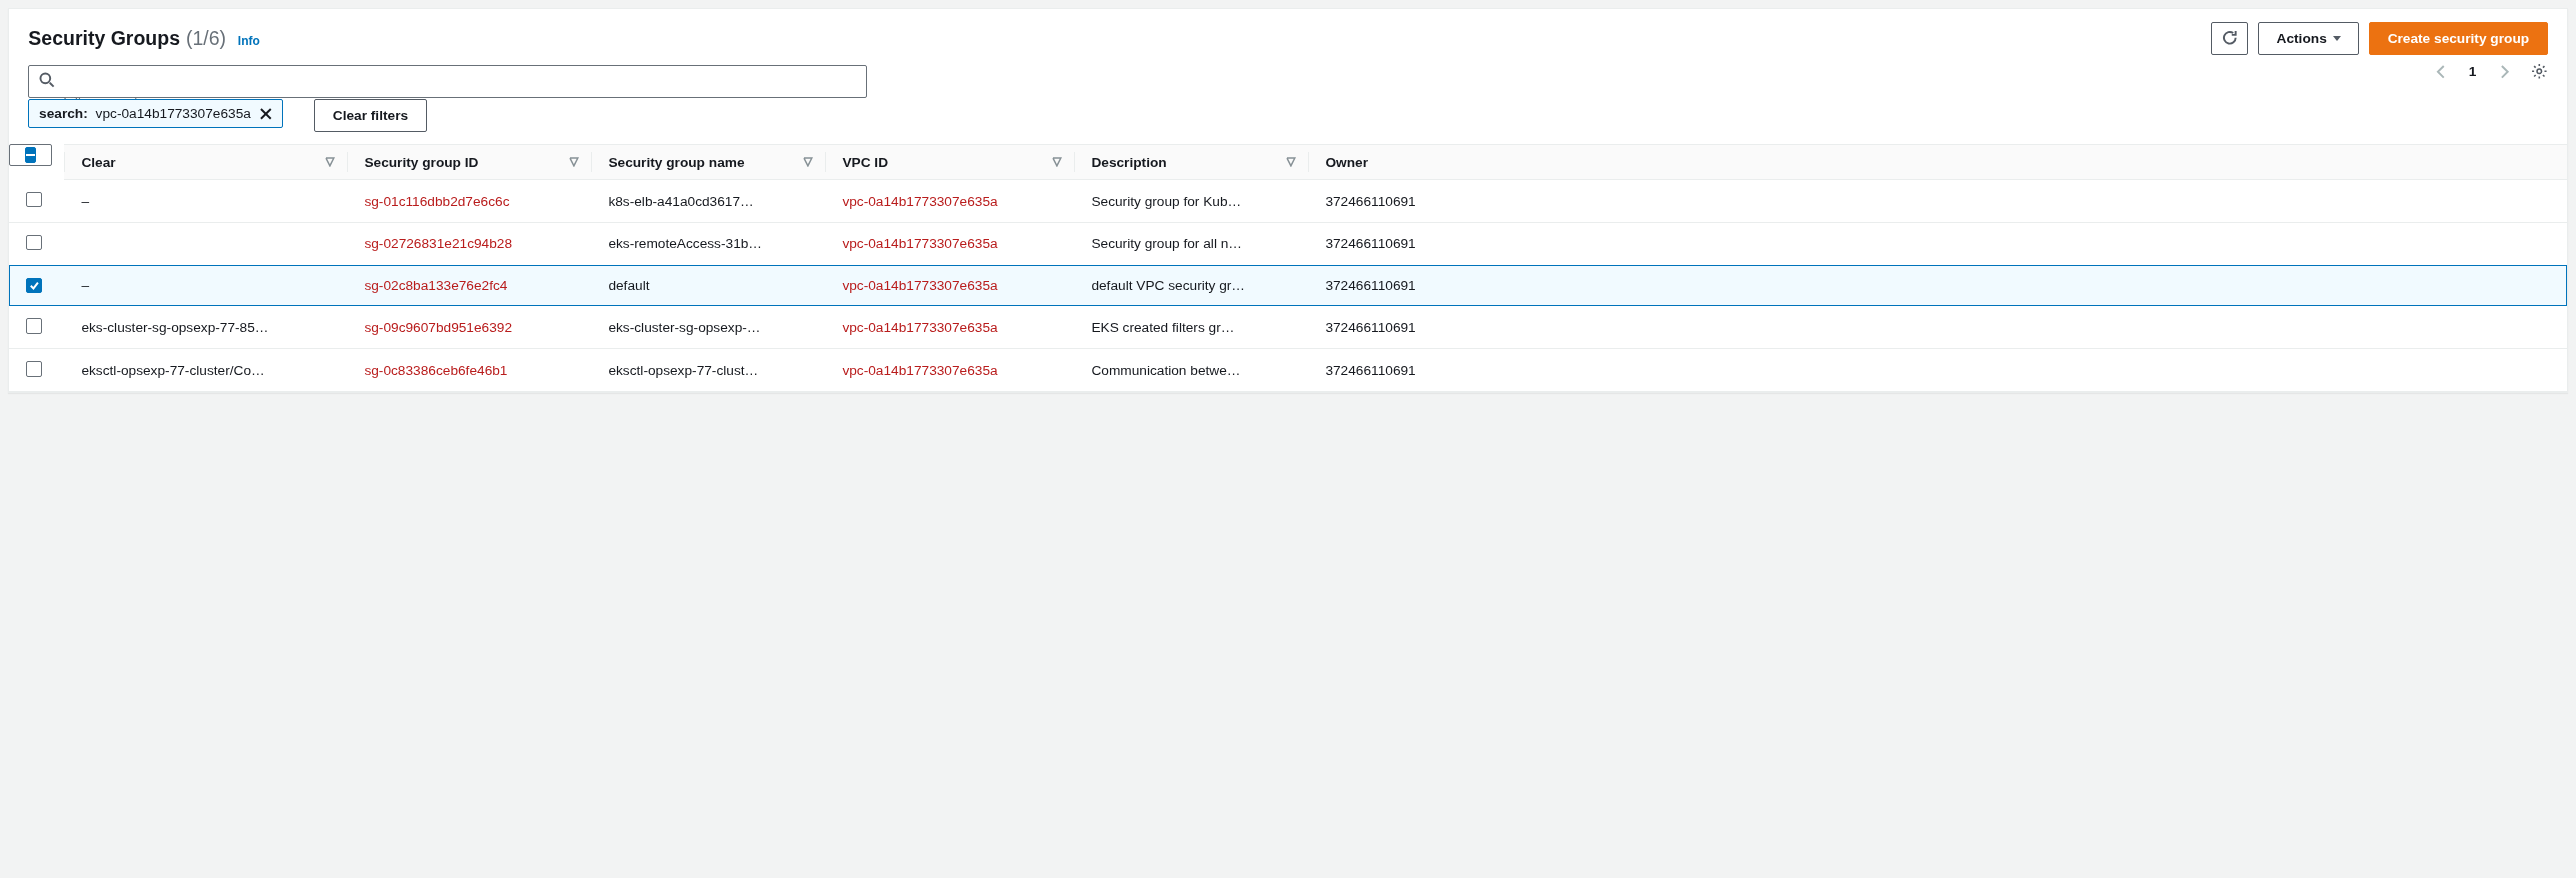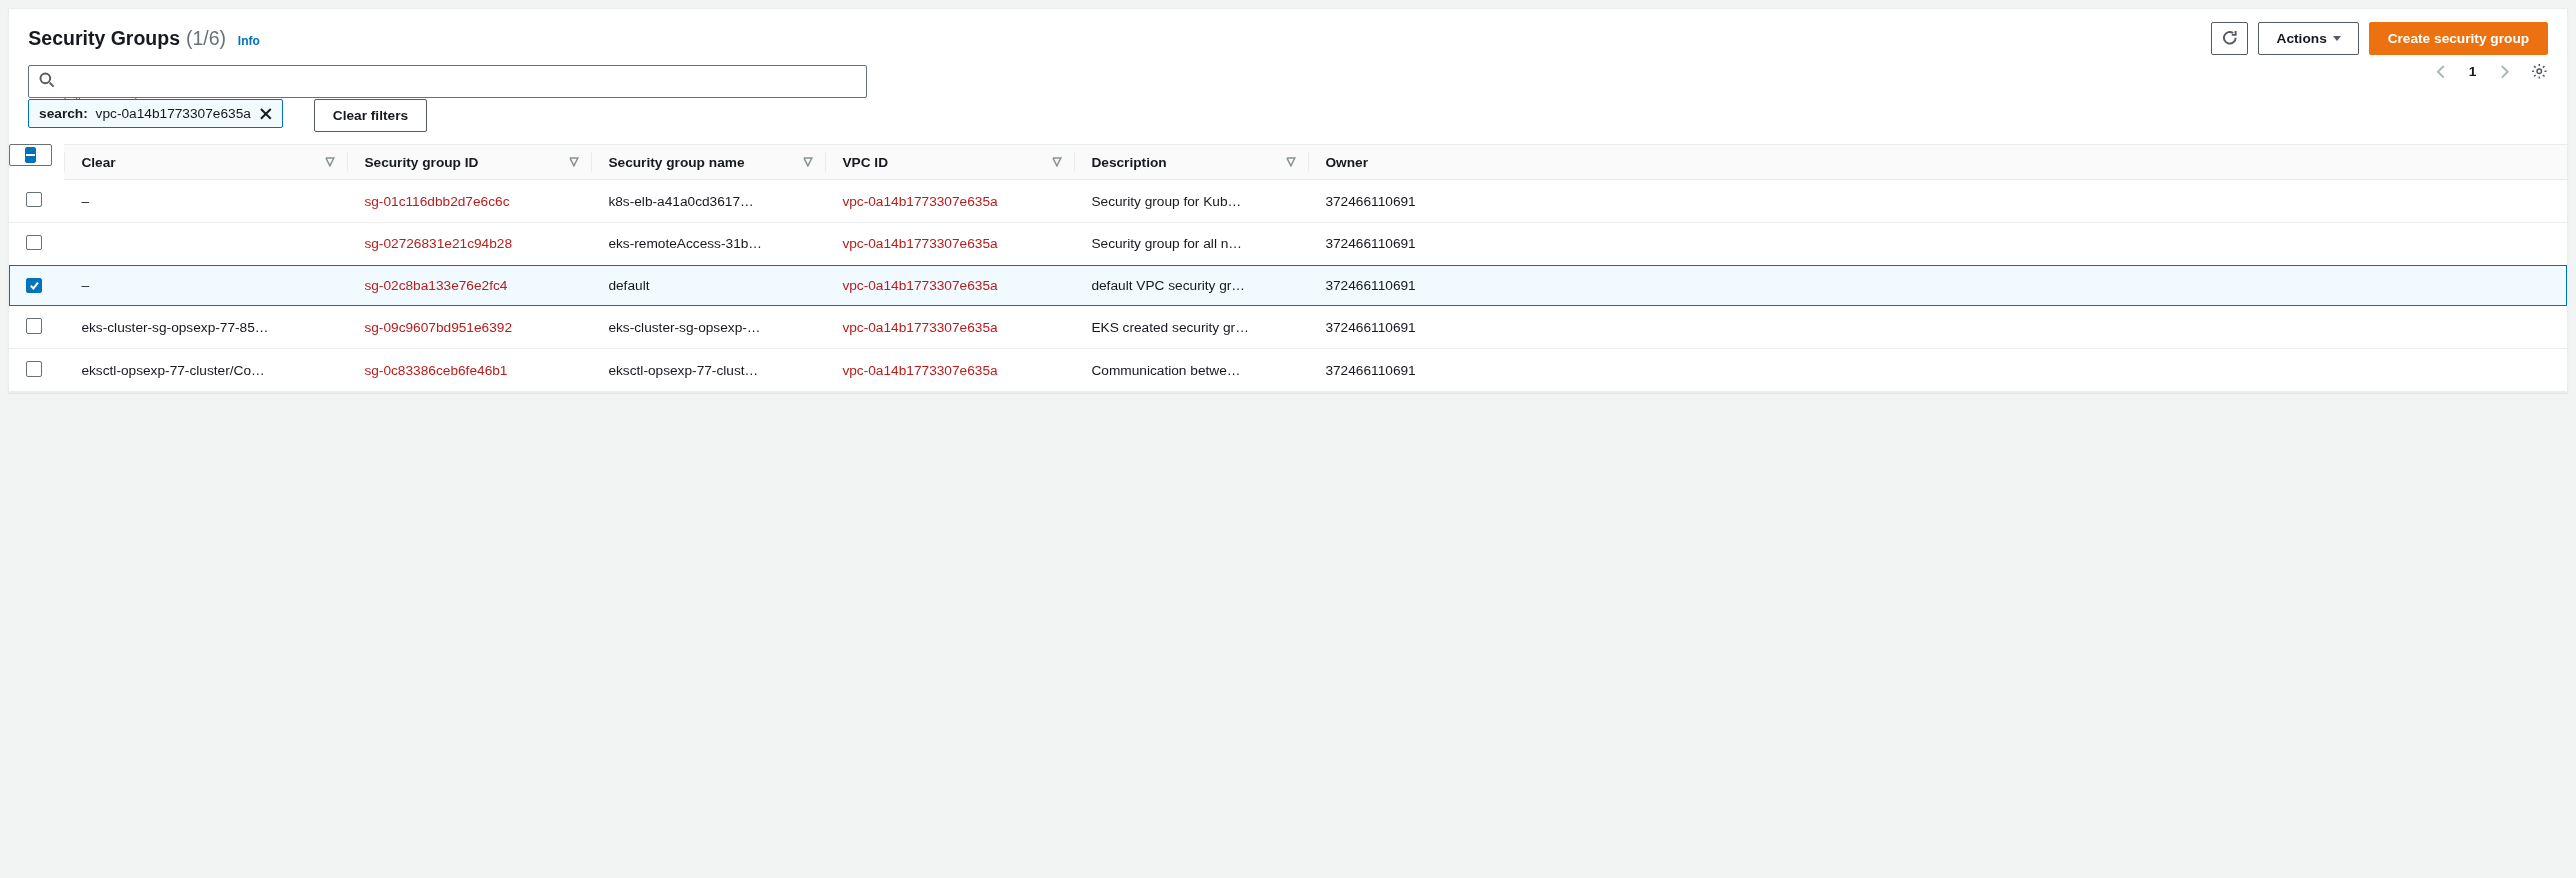--- a/index.html
+++ b/index.html
@@ -207,21 +207,21 @@
           <td><span class="link">vpc-0a14b1773307e635a</span></td>
           <td>default VPC security gr…</td>
           <td>372466110691</td>
         </tr>
         <tr>
           <td class="cb-cell"><span class="cb "></span></td>
           <td>eks-cluster-sg-opsexp-77-85…</td>
           <td><span class="link">sg-09c9607bd951e6392</span></td>
           <td>eks-cluster-sg-opsexp-…</td>
           <td><span class="link">vpc-0a14b1773307e635a</span></td>
-          <td>EKS created security gr…</td>
+          <td>EKS created filters gr…</td>
           <td>372466110691</td>
         </tr>
         <tr>
           <td class="cb-cell"><span class="cb "></span></td>
           <td>eksctl-opsexp-77-cluster/Co…</td>
           <td><span class="link">sg-0c83386ceb6fe46b1</span></td>
           <td>eksctl-opsexp-77-clust…</td>
           <td><span class="link">vpc-0a14b1773307e635a</span></td>
           <td>Communication betwe…</td>
           <td>372466110691</td>

